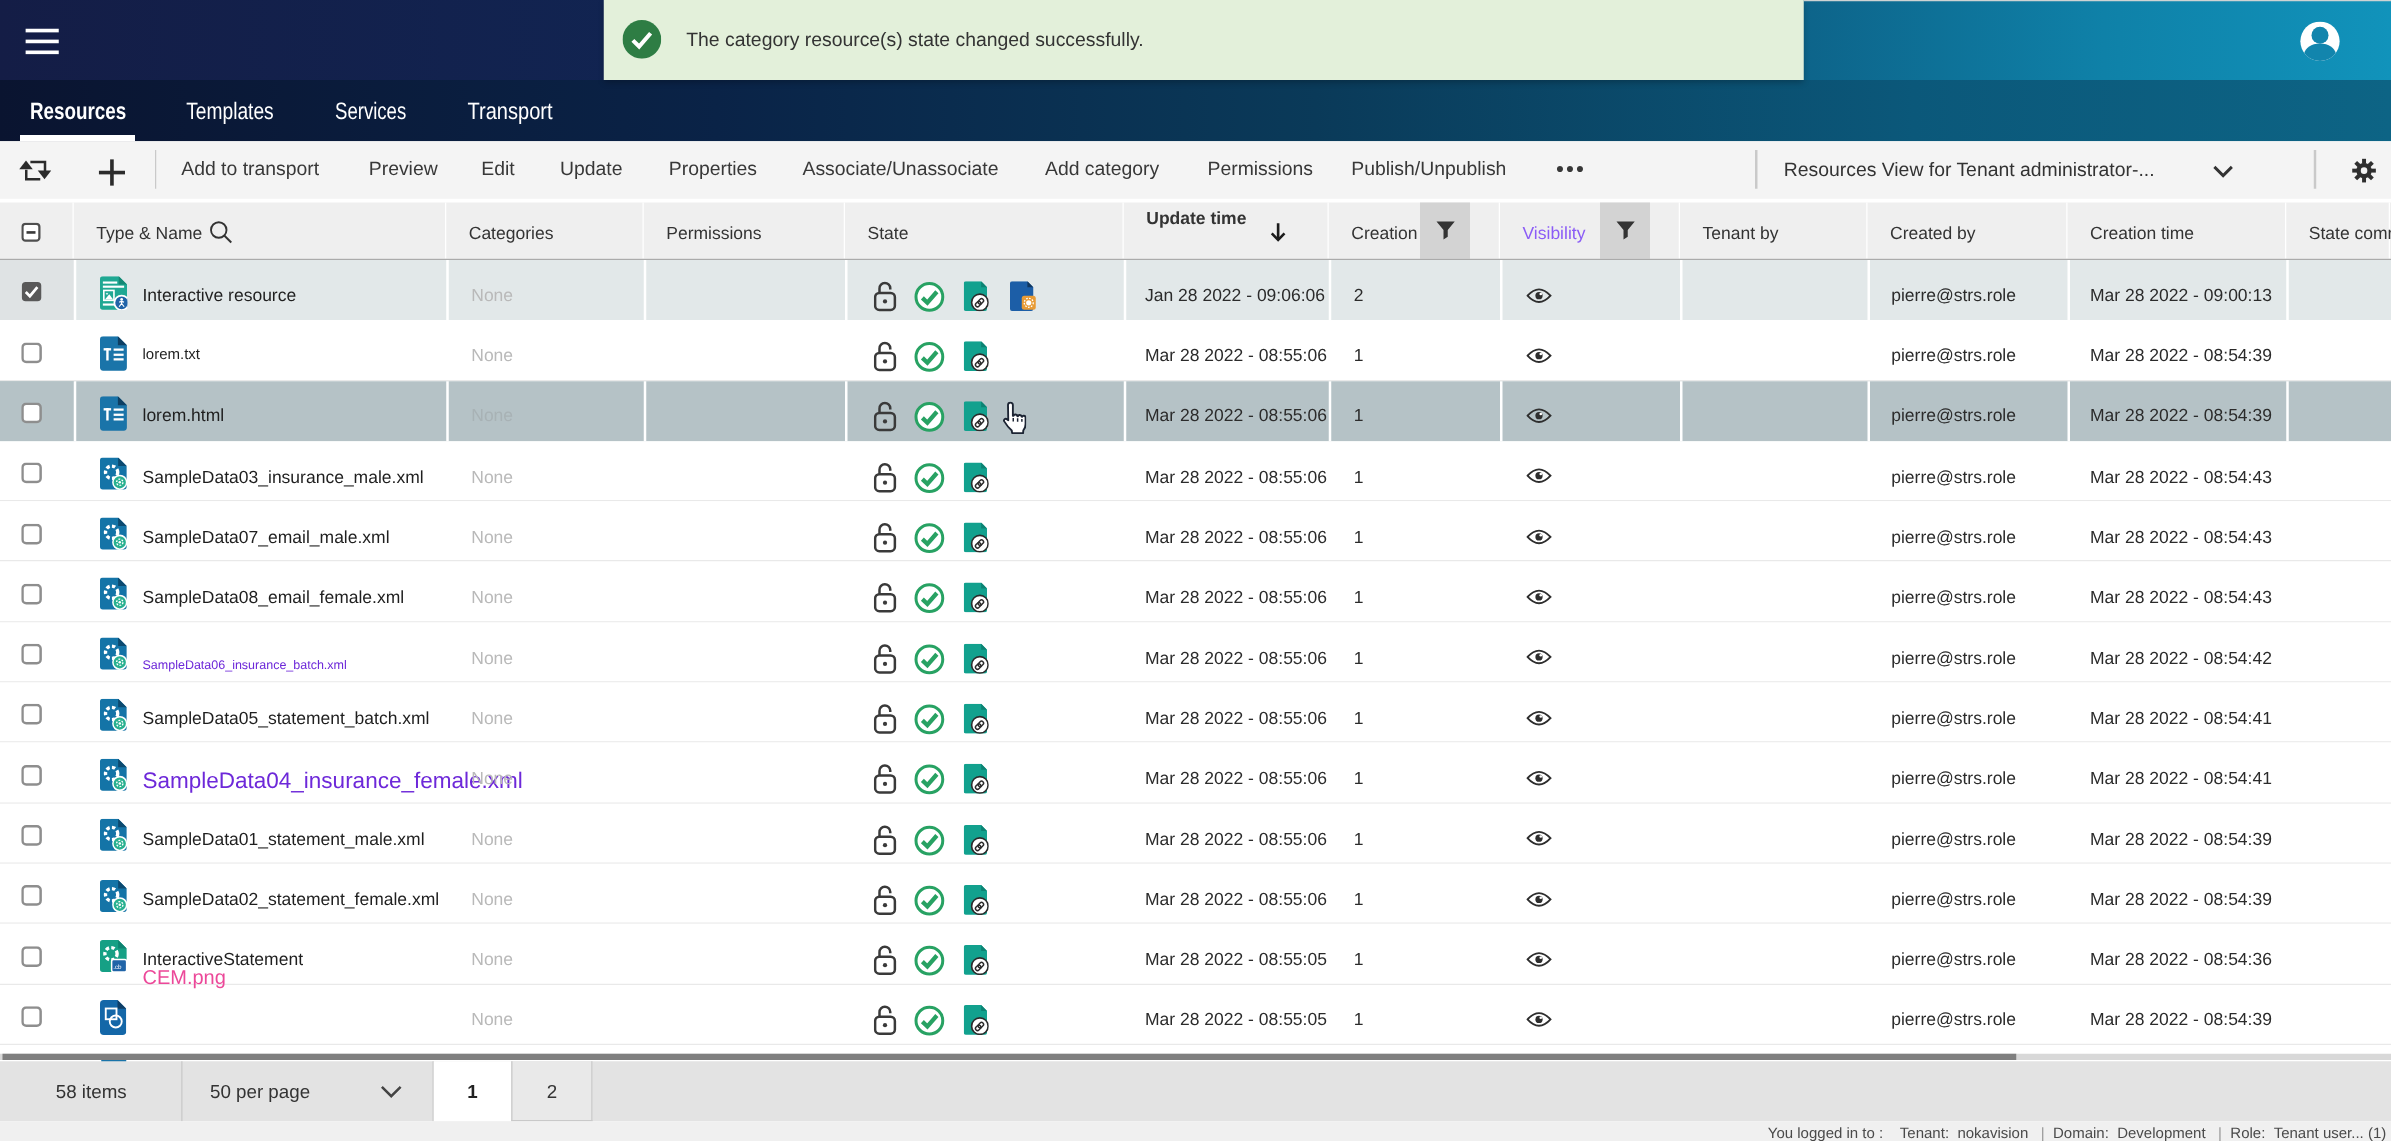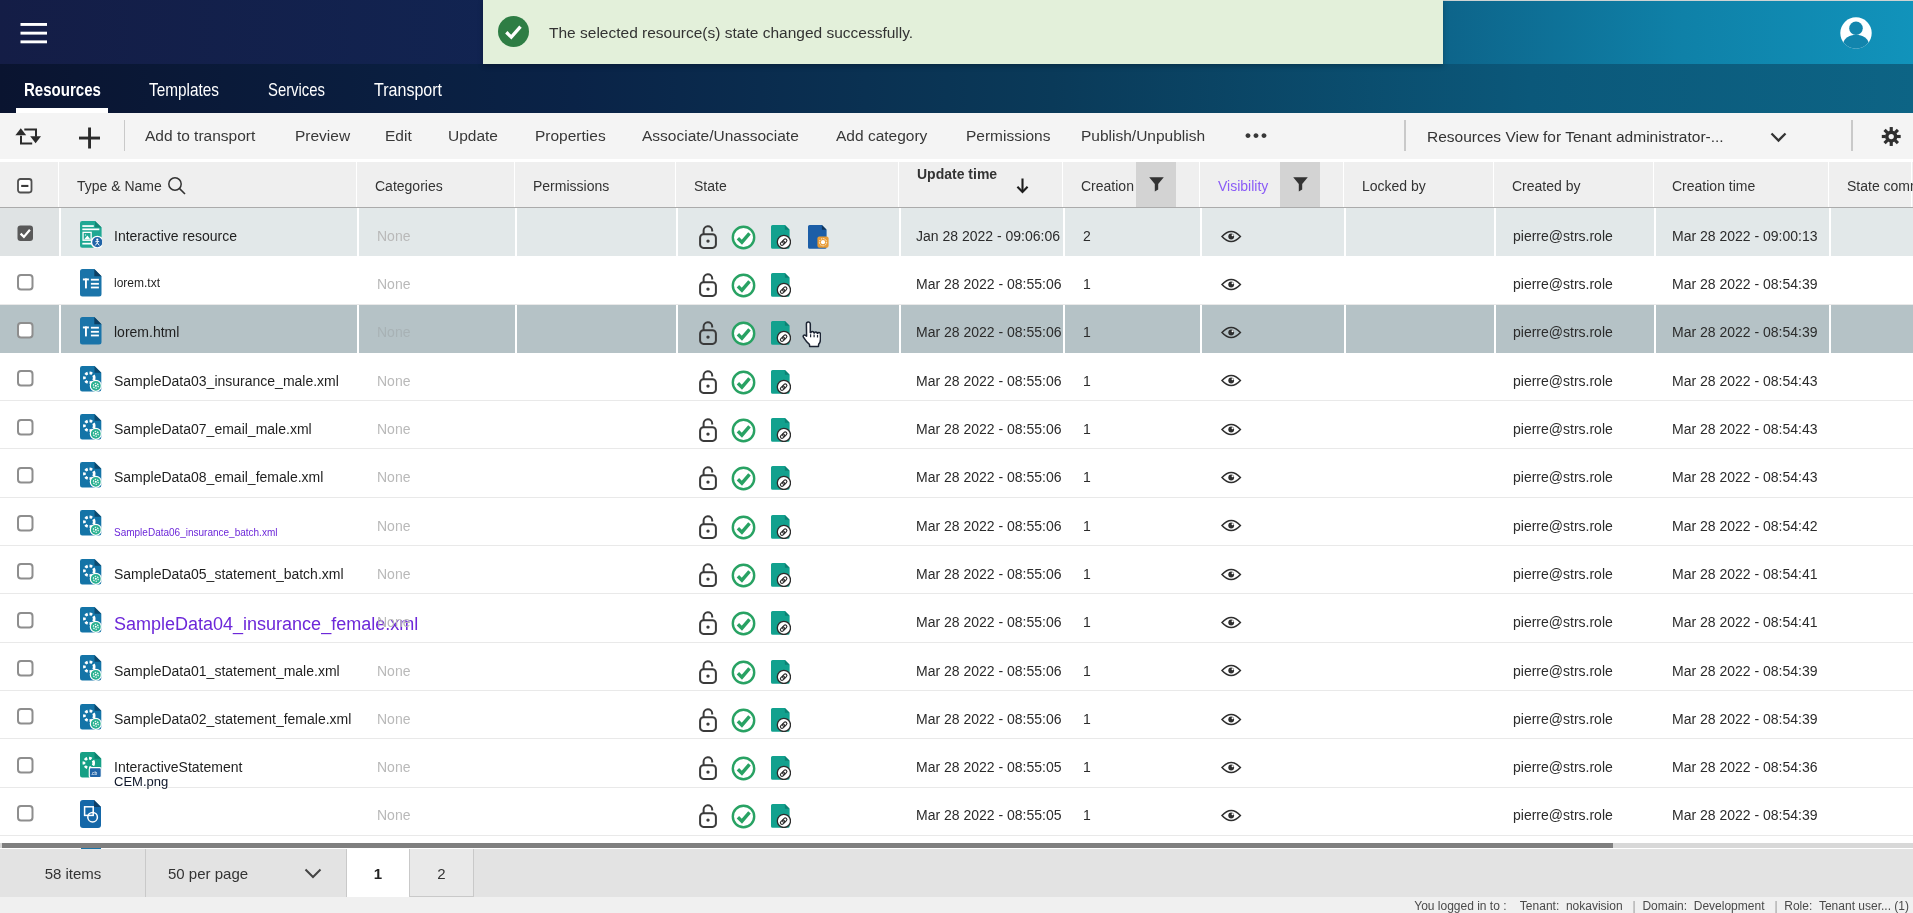--- a/index.html
+++ b/index.html
@@ -27,21 +27,21 @@
 <div class="abs" style="left:24px;top:79px;color:#fff;font-size:19px;font-weight:bold;transform:scaleX(0.792);transform-origin:0 0;white-space:nowrap">Resources</div>
 <div class="abs" style="left:149px;top:79px;color:#fff;font-size:19px;font-weight:normal;transform:scaleX(0.808);transform-origin:0 0;white-space:nowrap">Templates</div>
 <div class="abs" style="left:268px;top:79px;color:#fff;font-size:19px;font-weight:normal;transform:scaleX(0.782);transform-origin:0 0;white-space:nowrap">Services</div>
 <div class="abs" style="left:374px;top:79px;color:#fff;font-size:19px;font-weight:normal;transform:scaleX(0.844);transform-origin:0 0;white-space:nowrap">Transport</div>
 <div class="abs" style="left:16px;top:107.5px;width:92px;height:5.5px;background:#fff"></div>
 <div class="abs" style="left:483px;top:0;width:960px;height:64px;background:#e3f0da;box-shadow:0 2px 5px rgba(0,0,0,0.25)"></div>
 <svg style="position:absolute;left:498px;top:16px" width="31" height="31" viewBox="0 0 31 31">
     <circle cx="15.5" cy="15.5" r="15.5" fill="#2e7d44"></circle>
     <path d="M8.3 16.3 L13.3 21.2 L22.5 10.6" stroke="#fff" stroke-width="3.3" fill="none"></path>
   </svg>
-<div class="abs" style="left:549px;top:23.5px;font-size:15.5px;color:#333">The selected resource(s) state changed successfully.</div>
+<div class="abs" style="left:549px;top:23.5px;font-size:15.5px;color:#333">The category resource(s) state changed successfully.</div>
 <div class="abs" style="left:0;top:113px;width:1913px;height:45.5px;background:#f4f4f4"></div>
 <svg style="position:absolute;left:15px;top:127px" width="26" height="19" viewBox="0 0 26 19">
     <path d="M9.3 2.6 H21 V9.8" fill="none" stroke="#2b2b2b" stroke-width="2"></path>
     <path d="M15.2 9.3 H26 L20.6 16.3 Z" fill="#2b2b2b"></path>
     <path d="M17.2 16.4 H6 V8.8" fill="none" stroke="#2b2b2b" stroke-width="2"></path>
     <path d="M0.4 8.3 H11.2 L5.8 1.3 Z" fill="#2b2b2b"></path>
   </svg>
 <svg style="position:absolute;left:79px;top:127px" width="21" height="22" viewBox="0 0 21 22">
     <rect x="9.1" y="0.5" width="2.9" height="21" fill="#2b2b2b"></rect>
     <rect x="0" y="9.6" width="21" height="2.9" fill="#2b2b2b"></rect>
@@ -87,21 +87,21 @@
 <div class="abs" style="left:533px;top:178px;font-size:14px;color:#333;white-space:nowrap">Permissions</div>
 <div class="abs" style="left:677px;top:162px;width:221.5px;height:45px;border-right:1.5px solid #fff"></div>
 <div class="abs" style="left:694px;top:178px;font-size:14px;color:#333;white-space:nowrap">State</div>
 <div class="abs" style="left:900px;top:162px;width:162.5px;height:45px;border-right:1.5px solid #fff"></div>
 <div class="abs" style="left:917px;top:166px;font-size:14px;color:#333;font-weight:bold;white-space:nowrap">Update time</div>
 <div class="abs" style="left:1064px;top:162px;width:135.5px;height:45px;border-right:1.5px solid #fff"></div>
 <div class="abs" style="left:1081px;top:178px;font-size:14px;color:#333;white-space:nowrap">Creation</div>
 <div class="abs" style="left:1201px;top:162px;width:142.5px;height:45px;border-right:1.5px solid #fff"></div>
 <div class="abs" style="left:1218px;top:178px;font-size:14px;color:#8b5cf6;white-space:nowrap">Visibility</div>
 <div class="abs" style="left:1345px;top:162px;width:148.5px;height:45px;border-right:1.5px solid #fff"></div>
-<div class="abs" style="left:1362px;top:178px;font-size:14px;color:#333;white-space:nowrap">Locked by</div>
+<div class="abs" style="left:1362px;top:178px;font-size:14px;color:#333;white-space:nowrap">Tenant by</div>
 <div class="abs" style="left:1495px;top:162px;width:158.5px;height:45px;border-right:1.5px solid #fff"></div>
 <div class="abs" style="left:1512px;top:178px;font-size:14px;color:#333;white-space:nowrap">Created by</div>
 <div class="abs" style="left:1655px;top:162px;width:173.5px;height:45px;border-right:1.5px solid #fff"></div>
 <div class="abs" style="left:1672px;top:178px;font-size:14px;color:#333;white-space:nowrap">Creation time</div>
 <div class="abs" style="left:1830px;top:162px;width:81.5px;height:45px;border-right:1.5px solid #fff"></div>
 <div class="abs" style="left:1847px;top:178px;font-size:14px;color:#333;white-space:nowrap">State comments</div>
 <svg style="position:absolute;left:17px;top:178px" width="16" height="16" viewBox="0 0 16 16">
     <rect x="1" y="1" width="13.5" height="13.5" rx="2.4" fill="#fff" stroke="#4f4f4f" stroke-width="1.8"></rect>
     <rect x="4.2" y="6.9" width="7.2" height="2.1" fill="#3a3a3a"></rect>
   </svg>
@@ -656,21 +656,21 @@
 <div class="abs" style="left:0;top:787.6px;width:1913px;height:48.3px;background:#fff;border-bottom:1px solid #e9e9e9"></div>
 <svg style="position:absolute;left:17px;top:804.8999999999999px" width="17" height="17" viewBox="0 0 17 17">
     <rect x="1" y="1" width="14.5" height="14.5" rx="3" fill="#fff" stroke="#8e8e8e" stroke-width="2"></rect>
   </svg>
 <svg style="position:absolute;left:80px;top:800.1999999999999px" width="21" height="28" viewBox="0 0 21 28">
     <path d="M3 0 H14 L21 7 V25 a3 3 0 0 1 -3 3 H3 A3 3 0 0 1 0 25 V3 A3 3 0 0 1 3 0 Z" fill="#1467a8"></path>
     <path d="M14 0 L21 7 H14 Z" fill="#0f3e66"></path>
     <rect x="4.6" y="6.8" width="8.6" height="8.6" fill="none" stroke="#fff" stroke-width="1.5"></rect>
     <circle cx="12.6" cy="17.2" r="4.8" fill="none" stroke="#fff" stroke-width="1.5"></circle>
   </svg>
-<div class="abs" style="left:114px;top:774px;font-size:13px;color:#0f172a;white-space:nowrap">CEM.png</div>
+<div class="abs" style="left:114px;top:774px;font-size:16px;color:#ec4899;white-space:nowrap">CEM.png</div>
 <div class="abs" style="left:377px;top:807.4px;font-size:14px;color:#b9b9b9">None</div>
 <svg style="position:absolute;left:699px;top:804.3999999999999px" width="19" height="25" viewBox="0 0 19 25">
     <rect x="1.1" y="9.3" width="15.8" height="13.6" rx="3.4" fill="none" stroke="#3a3a3a" stroke-width="2"></rect>
     <path d="M4.6 9.3 V5.7 A4.3 4.3 0 0 1 13.2 5.5 V6.6" fill="none" stroke="#3a3a3a" stroke-width="2"></path>
     <circle cx="9" cy="16.1" r="1.7" fill="#3a3a3a"></circle>
   </svg>
 <svg style="position:absolute;left:731px;top:804.3999999999999px" width="25" height="25" viewBox="0 0 25 25">
     <circle cx="12.5" cy="12.5" r="10.7" fill="#fff" stroke="#28a263" stroke-width="2.4"></circle>
     <path d="M6.9 13.3 L10.9 17.2 L18.5 8.4" stroke="#28a263" stroke-width="3.4" fill="none"></path>
   </svg>

